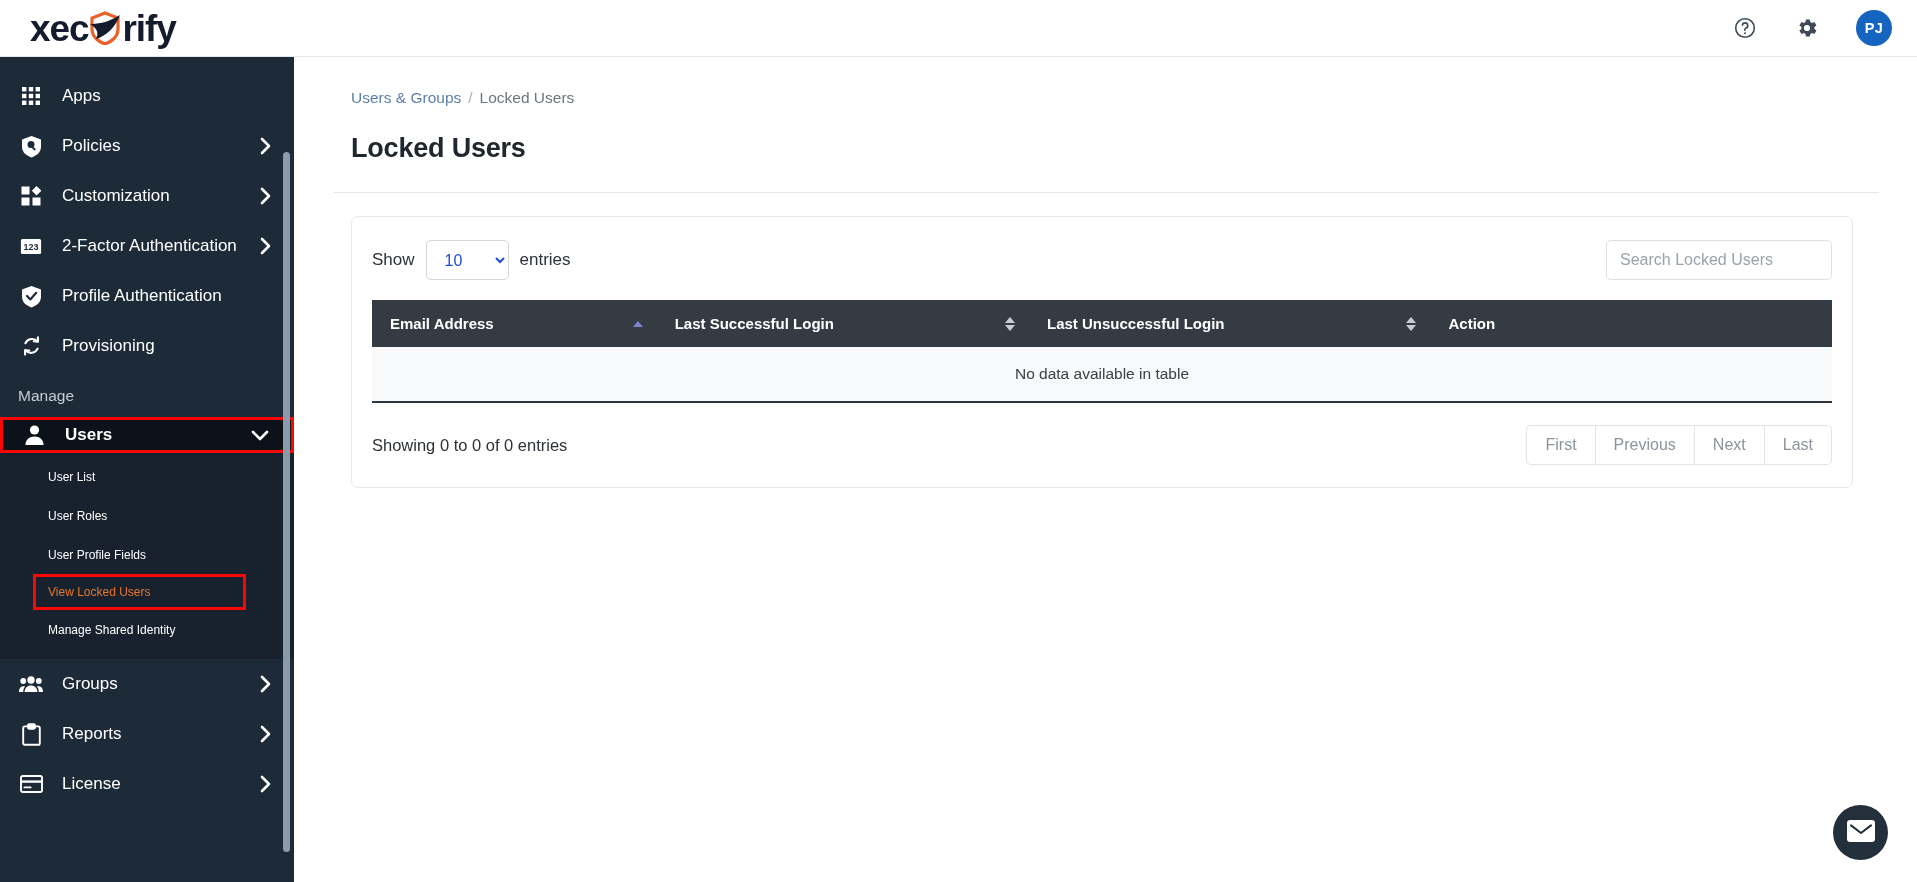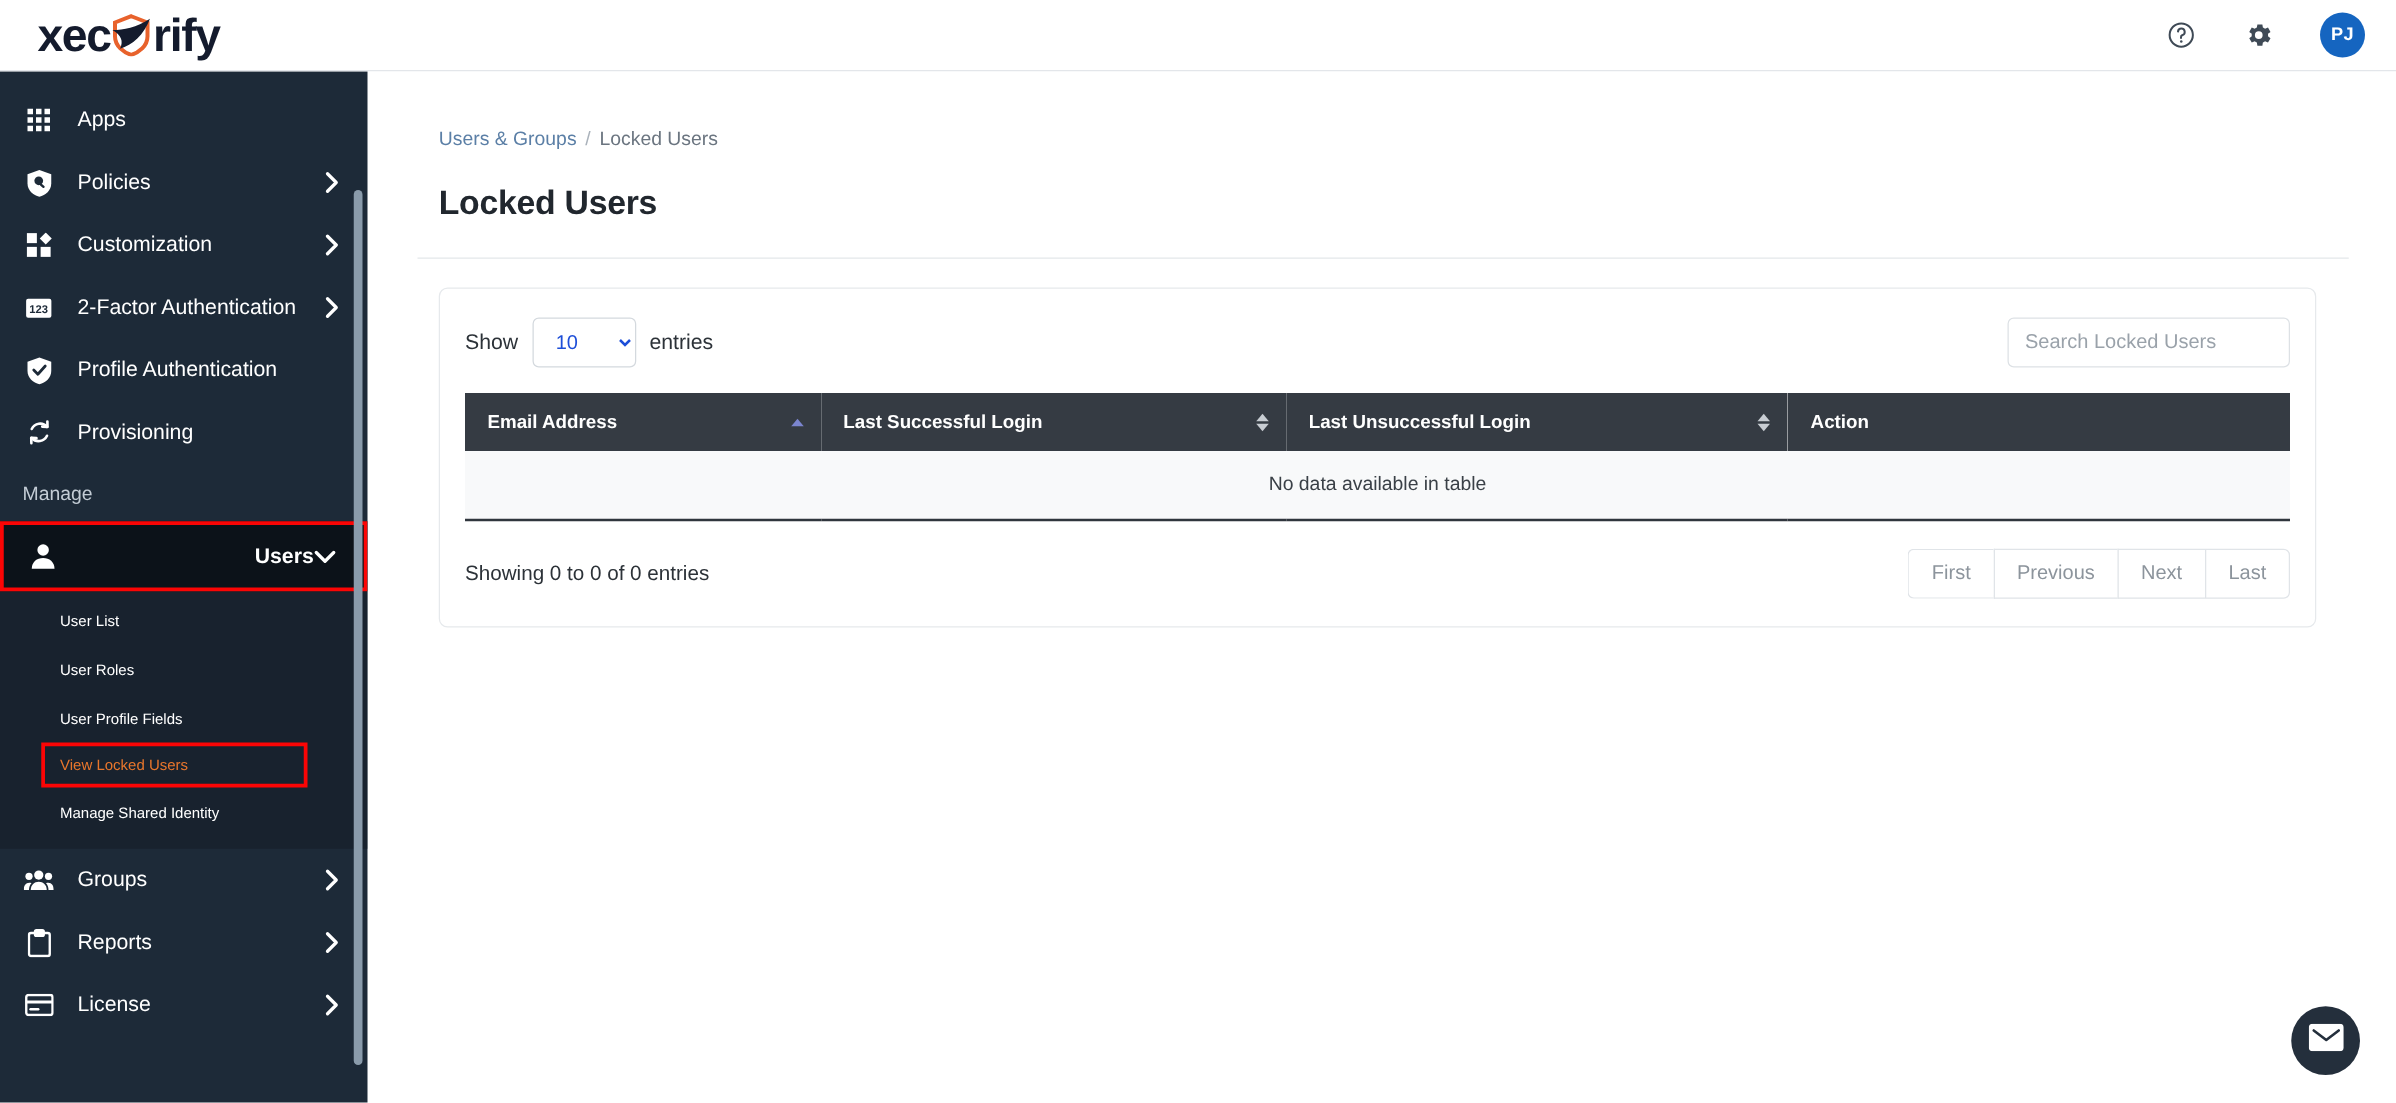--- a/index.html
+++ b/index.html
@@ -130,23 +130,22 @@
 
   .sb-section {
     color: #c3ccd5;
     font-size: 15.5px;
     padding: 16px 16px 12px 18px;
   }
 
   .sb-item.active {
     background: #0c1219;
     border: 3px solid #fb0505;
-    height: 56px;
+    height: 36px;
     font-weight: 700;
-    text-align: right;
   }
 
   .sb-sub {
     background: #18222e;
     padding: 4px 0 10px 0;
   }
   .sb-subitem {
     display: flex;
     align-items: center;
     height: 39px;
@@ -160,21 +159,21 @@
     border: 3px solid #fb0505;
     width: 213px;
     margin-left: 33px;
     padding-left: 12px;
     height: 36px;
   }
 
   
   .main {
     position: absolute;
-    top: 57px; left: 294px;
+    top: 43px; left: 294px;
     width: 1623px;
     height: 825px;
     background: #ffffff;
     overflow: hidden;
   }
   .breadcrumb {
     margin: 46px 0 0 57px;
     font-size: 15.5px;
     color: #6b7580;
     display: flex;

